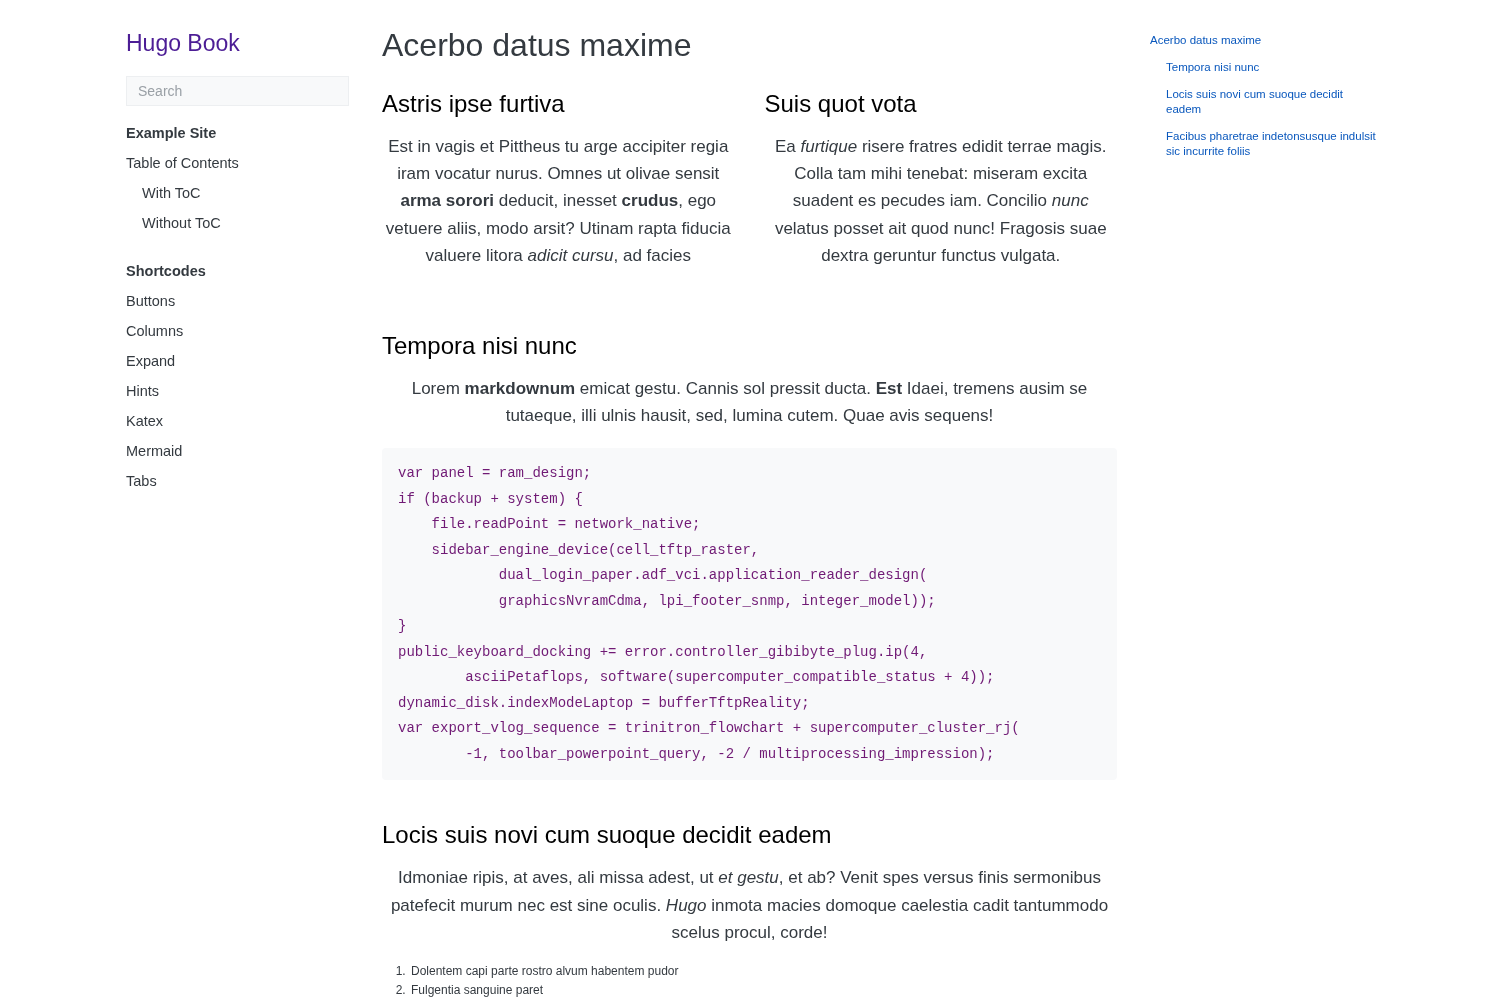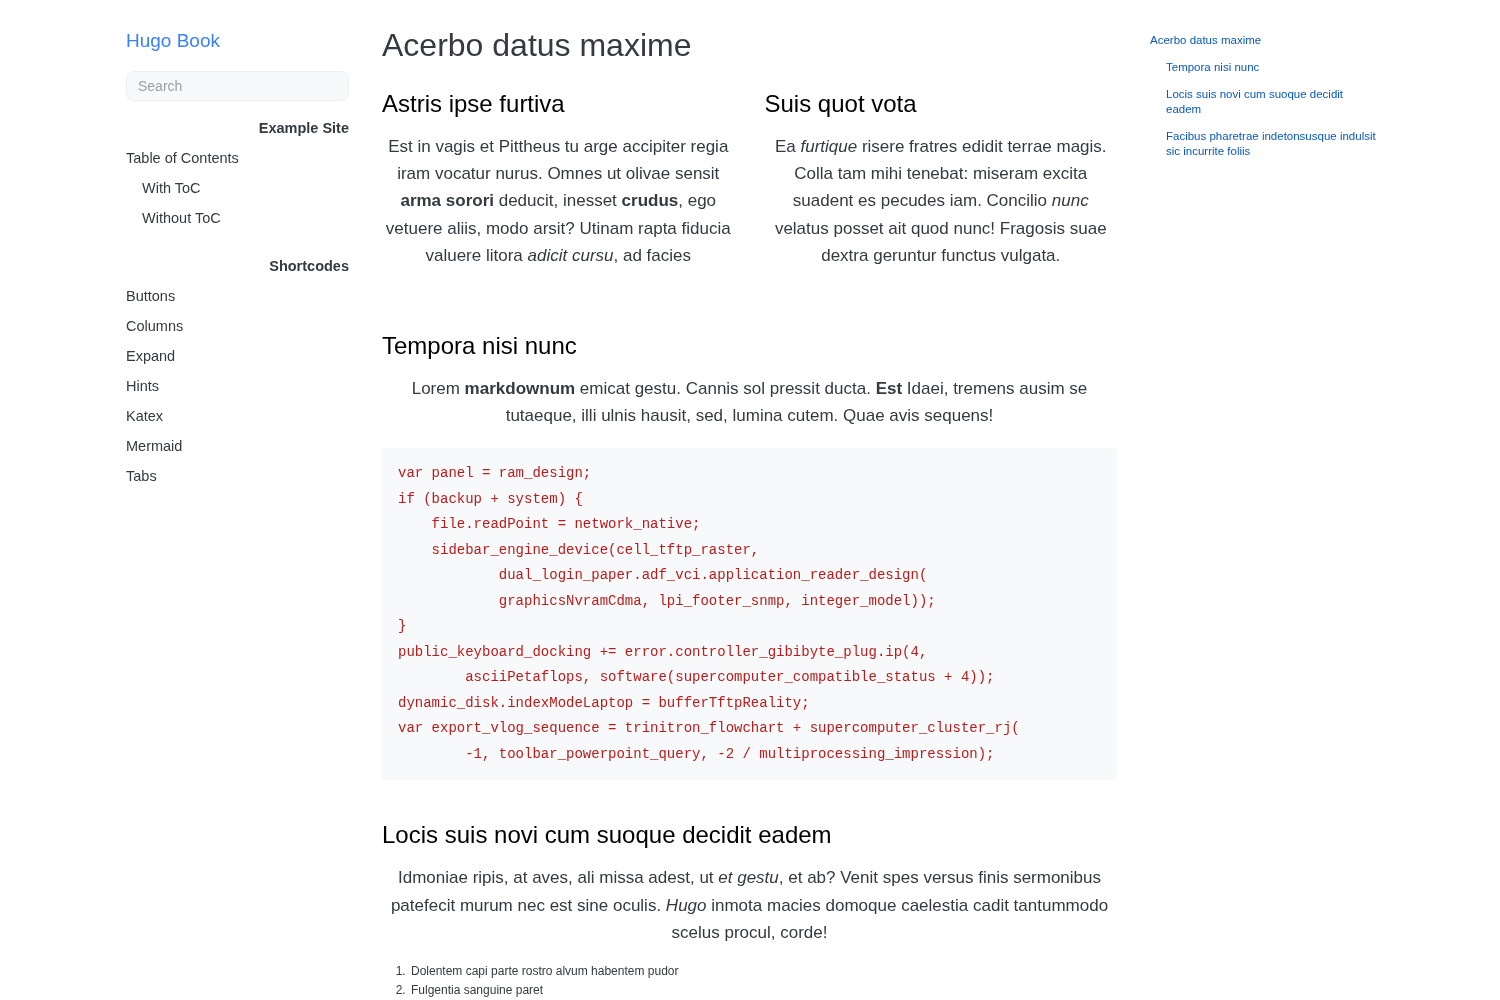--- a/index.html
+++ b/index.html
@@ -11,33 +11,33 @@
     font-family: "Liberation Sans", sans-serif;
   }
   .layout { display: flex; width: 1500px; }
 
   
   .sidebar {
     width: 382px; flex: 0 0 382px;
     padding: 30px 33px 0 126px;
   }
   .brand {
-    font-size: 19px; font-weight: 400; color: #3b82f6;
+    font-size: 23px; font-weight: 400; color: #4c1d95;
     margin: 0 0 18px 0; line-height: 1.2;
   }
   .search-input {
     width: 100%; height: 30px;
-    background: #f8f9fa; border: 1px solid #edeff1; border-radius: 8px;
+    background: #f8f9fa; border: 1px solid #edeff1; border-radius: 0;
     padding: 0 11px; font-size: 14px; color: #343a40;
     font-family: "Liberation Sans", sans-serif; outline: none;
   }
   .search-input::placeholder { color: #9aa0a6; }
   .side-nav { margin-top: 20px; font-size: 14.5px; }
   .side-item { margin-bottom: 16px; line-height: 14px; cursor: pointer; }
-  .side-item.bold { font-weight: 700; text-align: right; }
+  .side-item.bold { font-weight: 700; }
   .side-item.indent { padding-left: 16px; }
   .side-item.section-gap { margin-top: 34px; }
 
   
   .main {
     width: 735px; flex: 0 0 735px;
     padding-top: 25px;
   }
   .page-title {
     font-size: 32px; font-weight: 400; margin: 0; line-height: 1.25;
@@ -53,21 +53,21 @@
   .section { margin-top: 46px; }
   .section + .section { margin-top: 40px; }
   pre.code-block {
     margin: 19px 0 0 0;
     background: #f8f9fa; border-radius: 4px;
     padding: 13px 16px;
   }
   .code-line {
     font-family: "Liberation Mono", "DejaVu Sans Mono", monospace;
     font-size: 14px; line-height: 25.5px; white-space: pre;
-    color: #b91c1c;
+    color: #701a75;
   }
   ol.num-list { margin: 16px 0 0 0; padding-left: 27px; }
   ol.num-list li { font-size: 12px; line-height: 1.6; padding-left: 2px; }
 
   
   .toc {
     width: 250px; flex: 0 0 250px;
     margin-left: 33px; padding: 33px 20px 0 0;
   }
   .toc-item {

